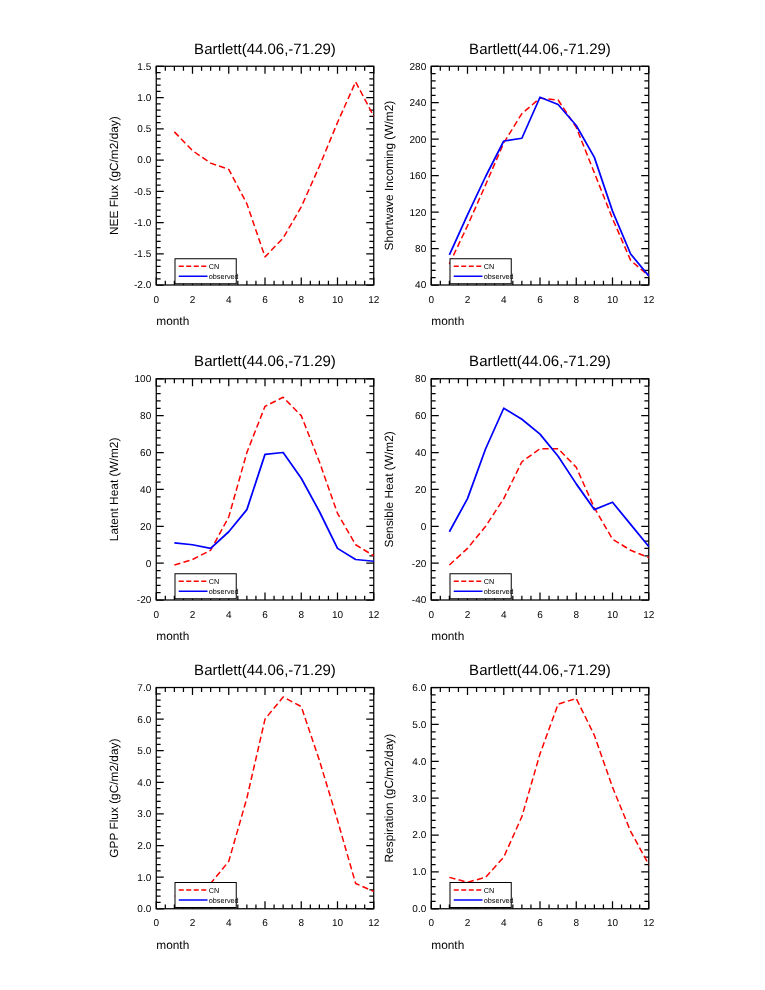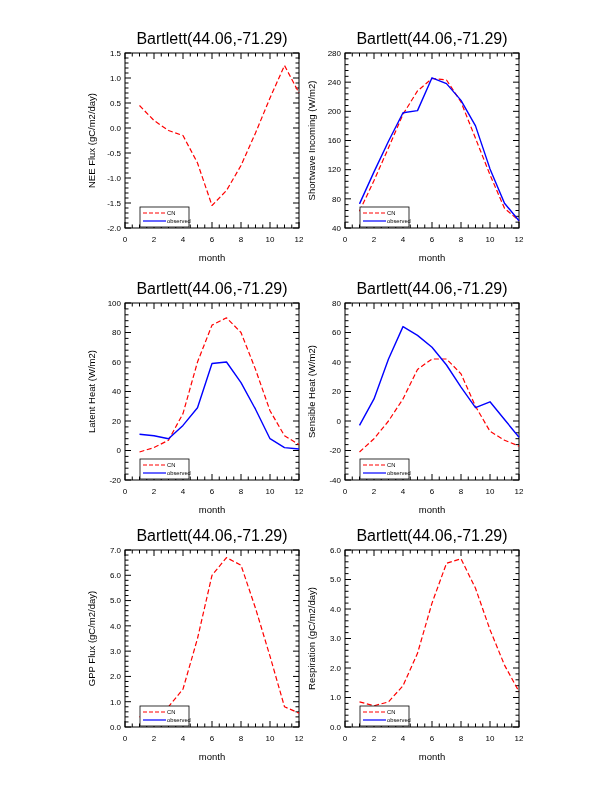--- a/index.html
+++ b/index.html
@@ -3,28 +3,28 @@
 <meta charset="utf-8">
 <style>
   html,body{margin:0;padding:0;}
   body{
     width:612px;height:792px;background:#ffffff;position:relative;
     font-family:"Liberation Sans", sans-serif;color:#000;overflow:hidden;
   }
   figure.panel{position:absolute;margin:0;padding:0;}
   .ptitle{
     position:absolute;left:60px;width:174px;top:4px;height:14px;
-    text-align:center;font-size:16px;line-height:14px;white-space:nowrap;
+    text-align:center;font-size:12px;line-height:14px;white-space:nowrap;
   }
   .ylab{
     position:absolute;transform-origin:0 0;transform:rotate(-90deg);
     text-align:center;font-size:9.5px;line-height:13px;white-space:nowrap;height:13px;
   }
   .xlab{
-    position:absolute;left:60px;width:174px;text-align:center;font-size:9.5px;white-space:nowrap;
+    position:absolute;left:60px;width:174px;font-size:9.5px;white-space:nowrap;
   }
   svg.plot{position:absolute;left:0;top:0;}
 </style>
 </head>
 <body>
 
 <figure class="panel" style="left: 65px; top: 28px; width: 264px; height: 262px;">
   <div class="ptitle">Bartlett(44.06,-71.29)</div>
   <div class="ylab" style="width: 175px; left: 20px; top: 200px;">NEE Flux (gC/m2/day)</div>
   <svg class="plot" width="264" height="262" viewBox="0 0 264 262">

